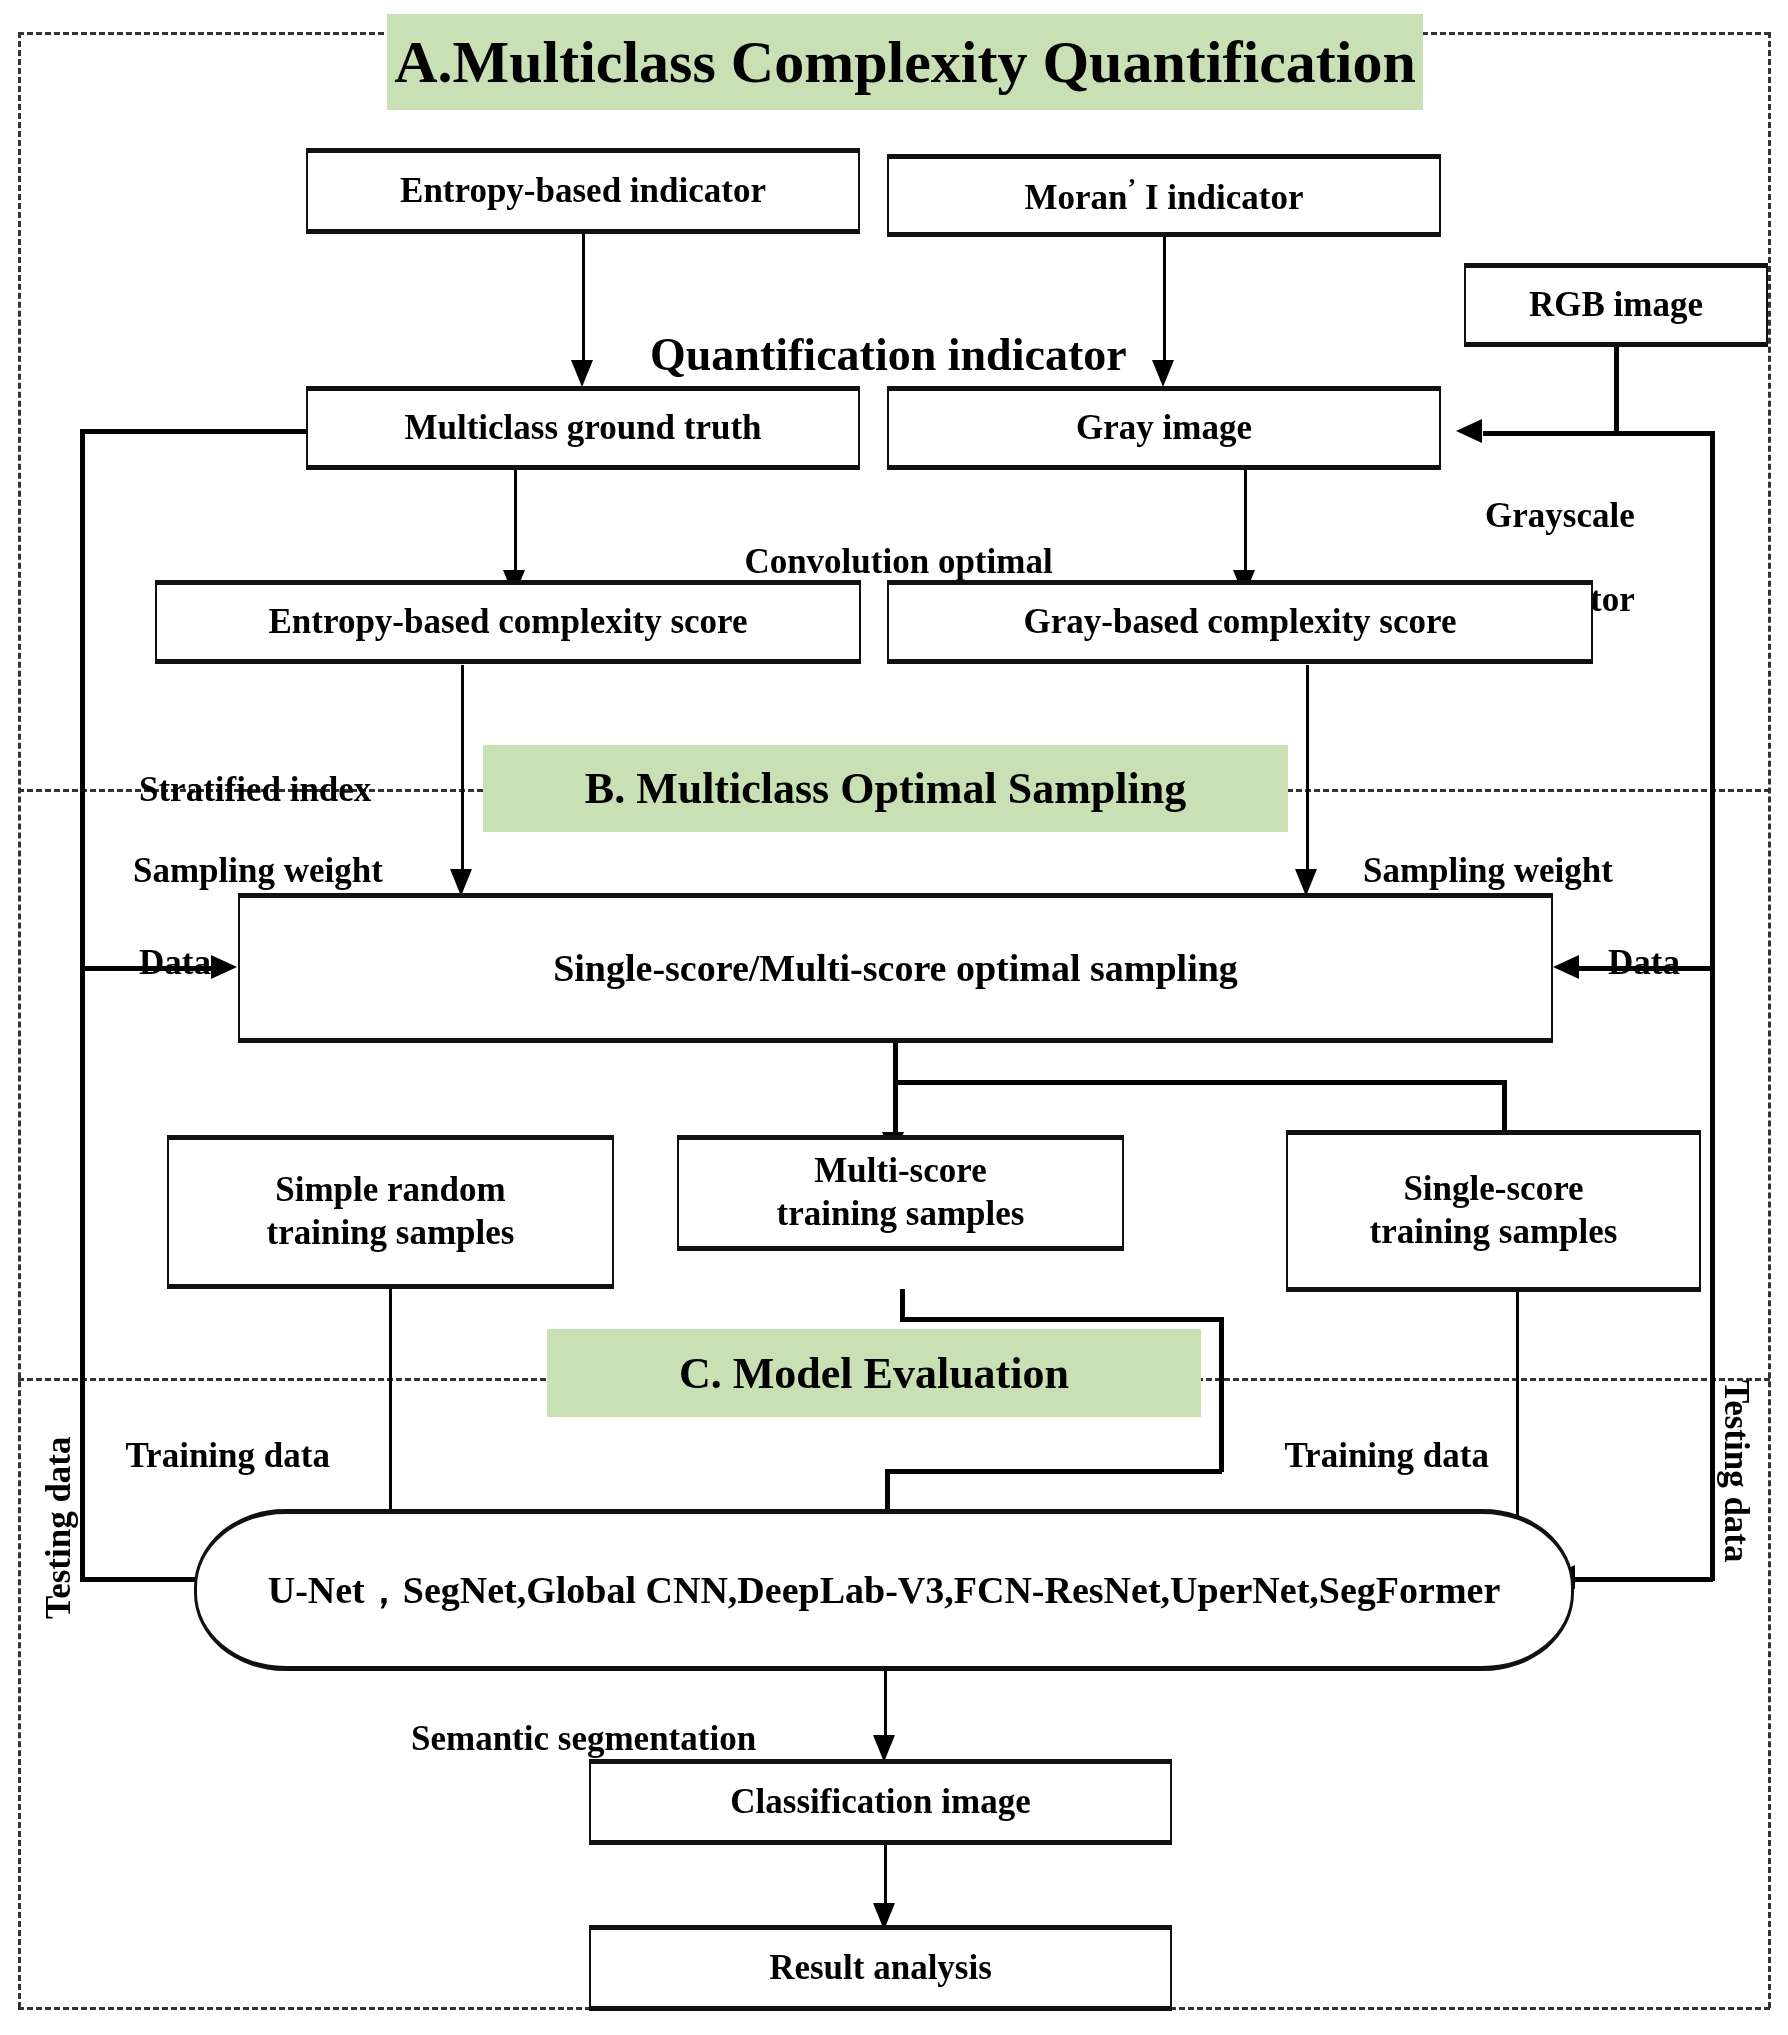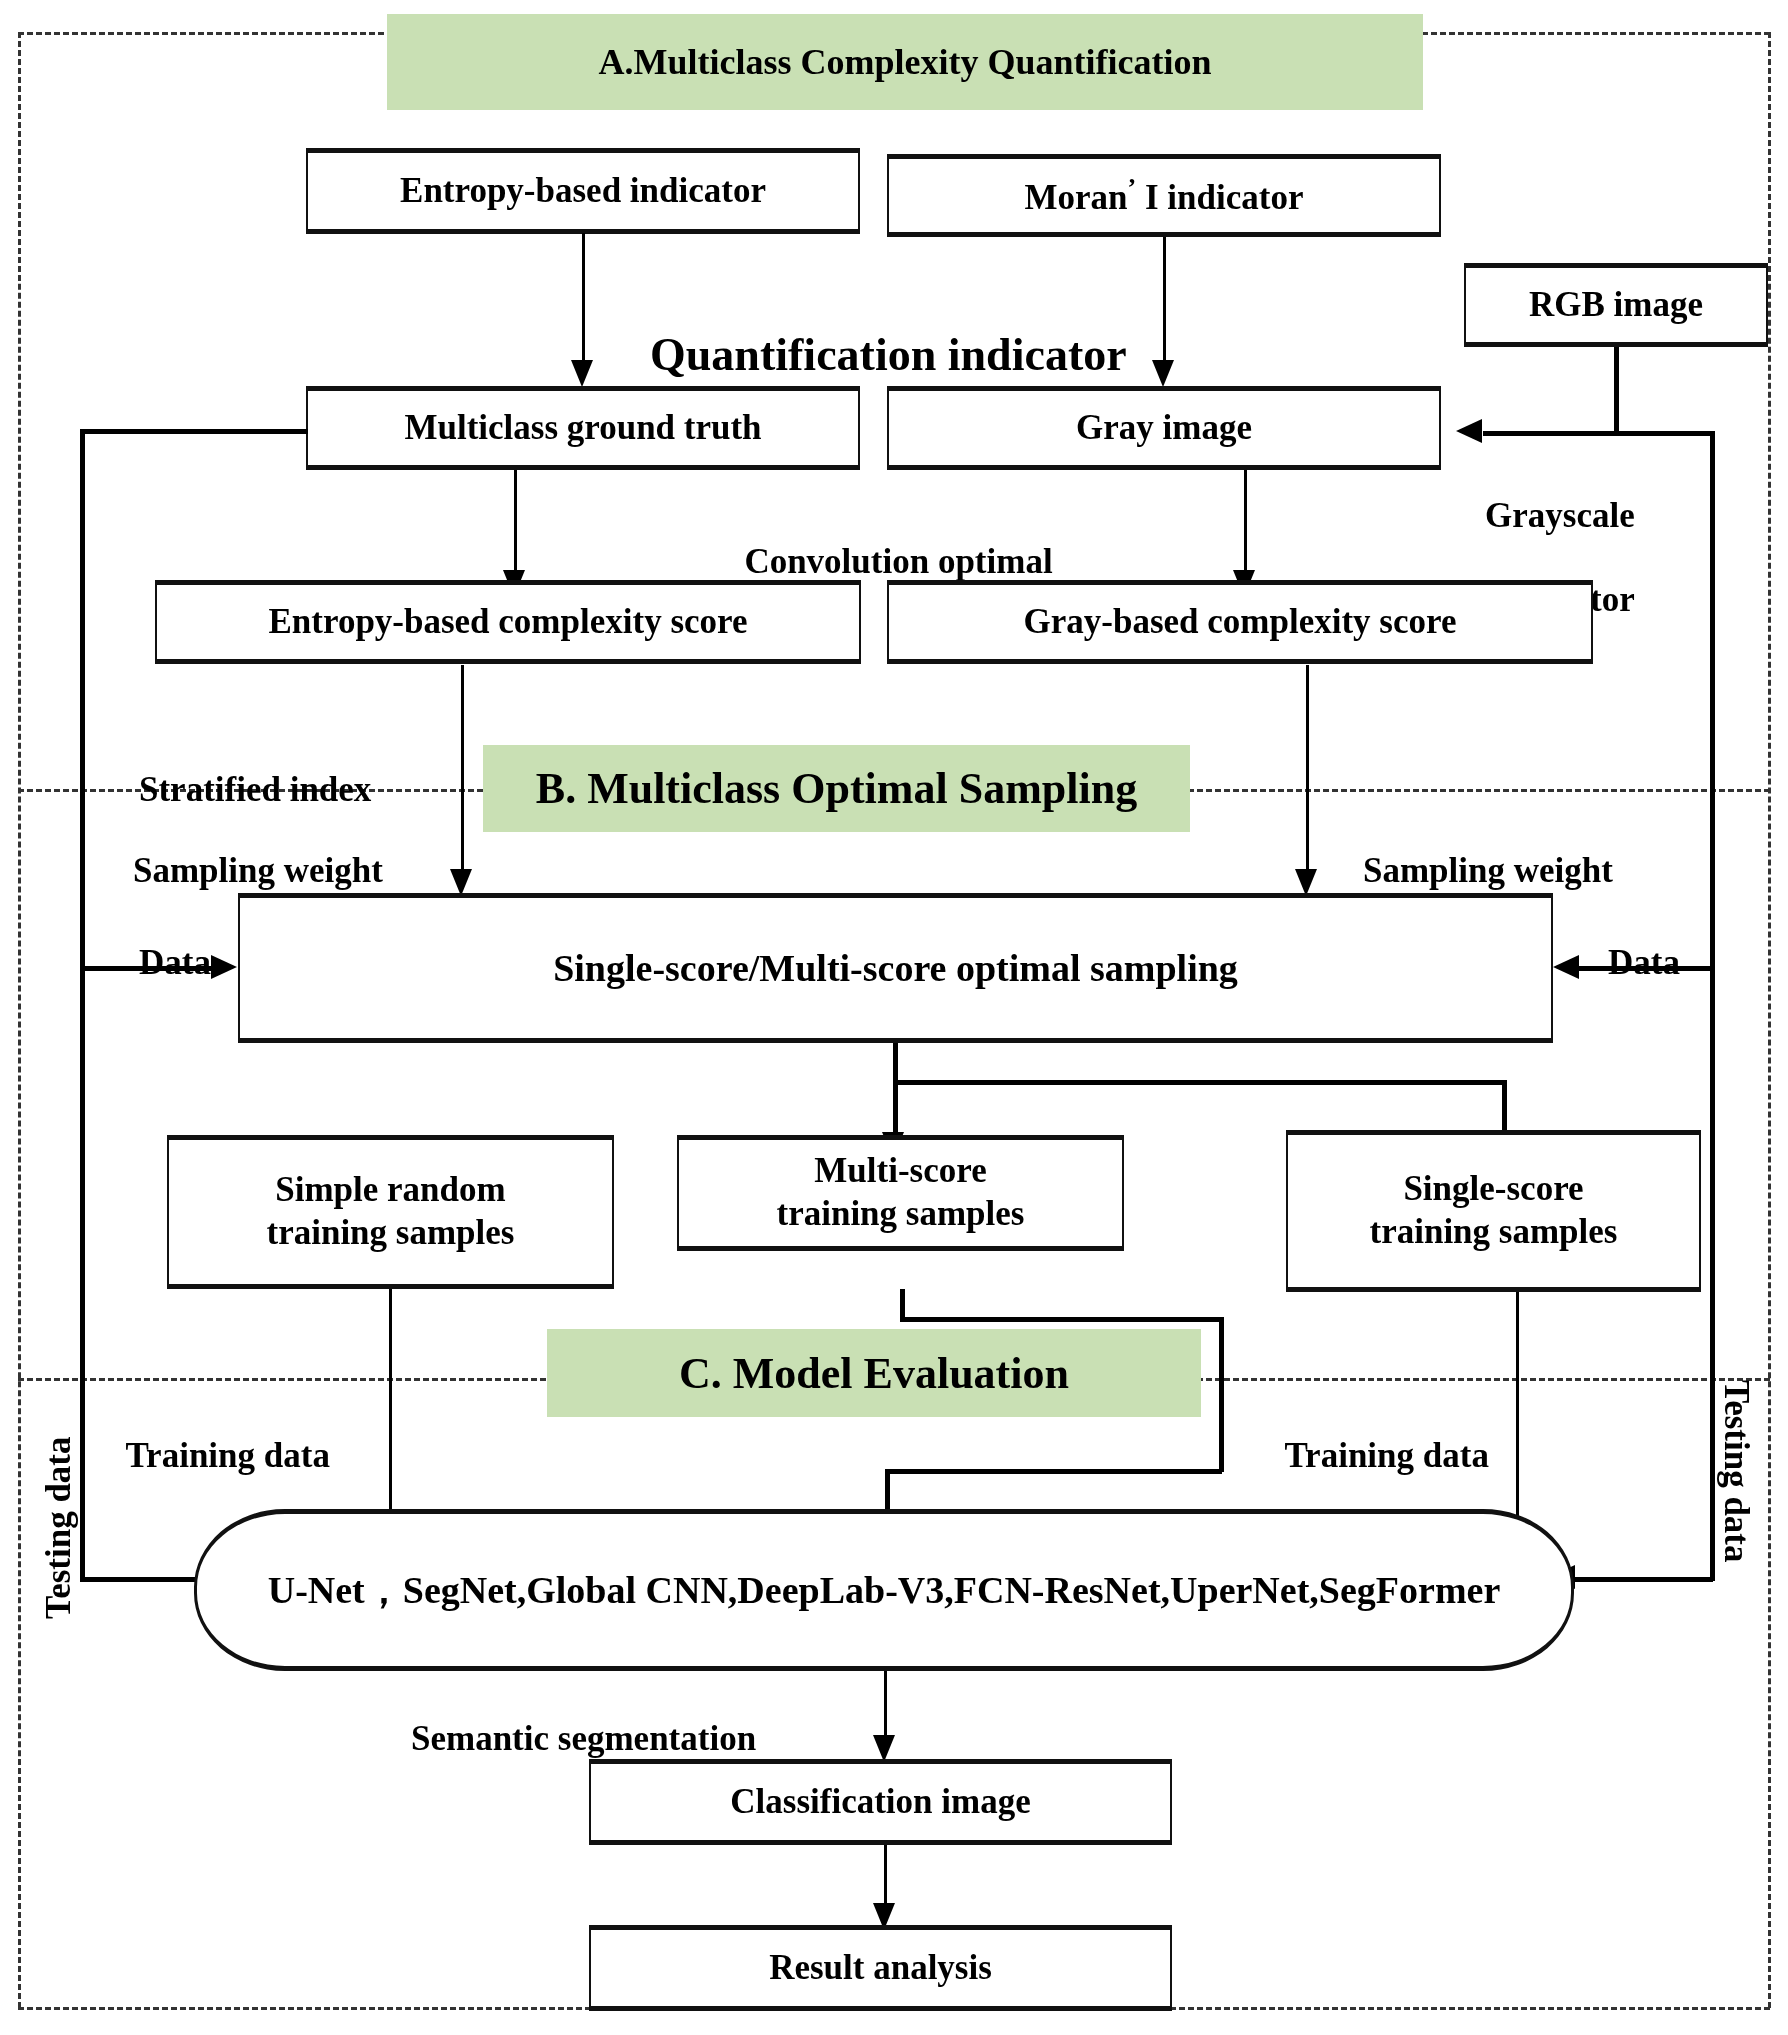--- a/index.html
+++ b/index.html
@@ -49,21 +49,21 @@
 <div id="stage">
 
   <div class="dashdot-h abs" style="left:18px;top:32px;width:1752px;"></div>
   <div class="dashdot-h abs" style="left:18px;top:2007px;width:1752px;"></div>
   <div class="dashdot-v abs" style="left:18px;top:32px;height:1976px;"></div>
   <div class="dashdot-v abs" style="left:1768px;top:32px;height:1976px;"></div>
 
   <div class="dashdot-h abs" style="left:18px;top:789px;width:1752px;"></div>
   <div class="dashdot-h abs" style="left:18px;top:1378px;width:1752px;"></div>
 
-  <div class="banner" style="left:387px;top:14.3px;width:1036px;height:96px;font-size:36px;">
+  <div class="banner" style="left:387px;top:14.3px;width:1036px;height:96px;font-size:60px;">
     <span>A.Multiclass Complexity Quantification</span>
   </div>
 
   <div class="box" style="left:306px;top:148px;width:554px;height:86px;font-size:35px;">
     <span>Entropy-based indicator</span>
   </div>
 
   <div class="box" style="left:887px;top:154px;width:554px;height:83px;font-size:35px;">
     <span><span>Moran</span><sup style="font-size:26px;">’</sup><span> I indicator</span></span>
   </div>
@@ -138,21 +138,21 @@
   <div class="lbl" style="left:104px;top:727px;font-size:35px;">
     <span>Stratified index</span>
   </div>
   <div class="lbl" style="left:98px;top:808px;font-size:35px;">
     <span>Sampling weight</span>
   </div>
   <div class="lbl" style="left:1328px;top:808px;font-size:35px;">
     <span>Sampling weight</span>
   </div>
 
-  <div class="banner" style="left:483px;top:745px;width:707px;height:87px;font-size:44px;">
+  <div class="banner" style="left:483px;top:745px;width:805px;height:87px;font-size:44px;">
     <span>B. Multiclass Optimal Sampling</span>
   </div>
 
   <div class="box" style="left:238px;top:893px;width:1315px;height:150px;font-size:38px;">
     <span>Single-score/Multi-score optimal sampling</span>
   </div>
 
   <div class="hline thick abs" style="left:80px;top:966px;width:135px;"></div>
   <div class="arrow-r abs" style="left:211px;top:955px;"></div>
   <div class="lbl" style="left:104px;top:900px;font-size:35px;">

